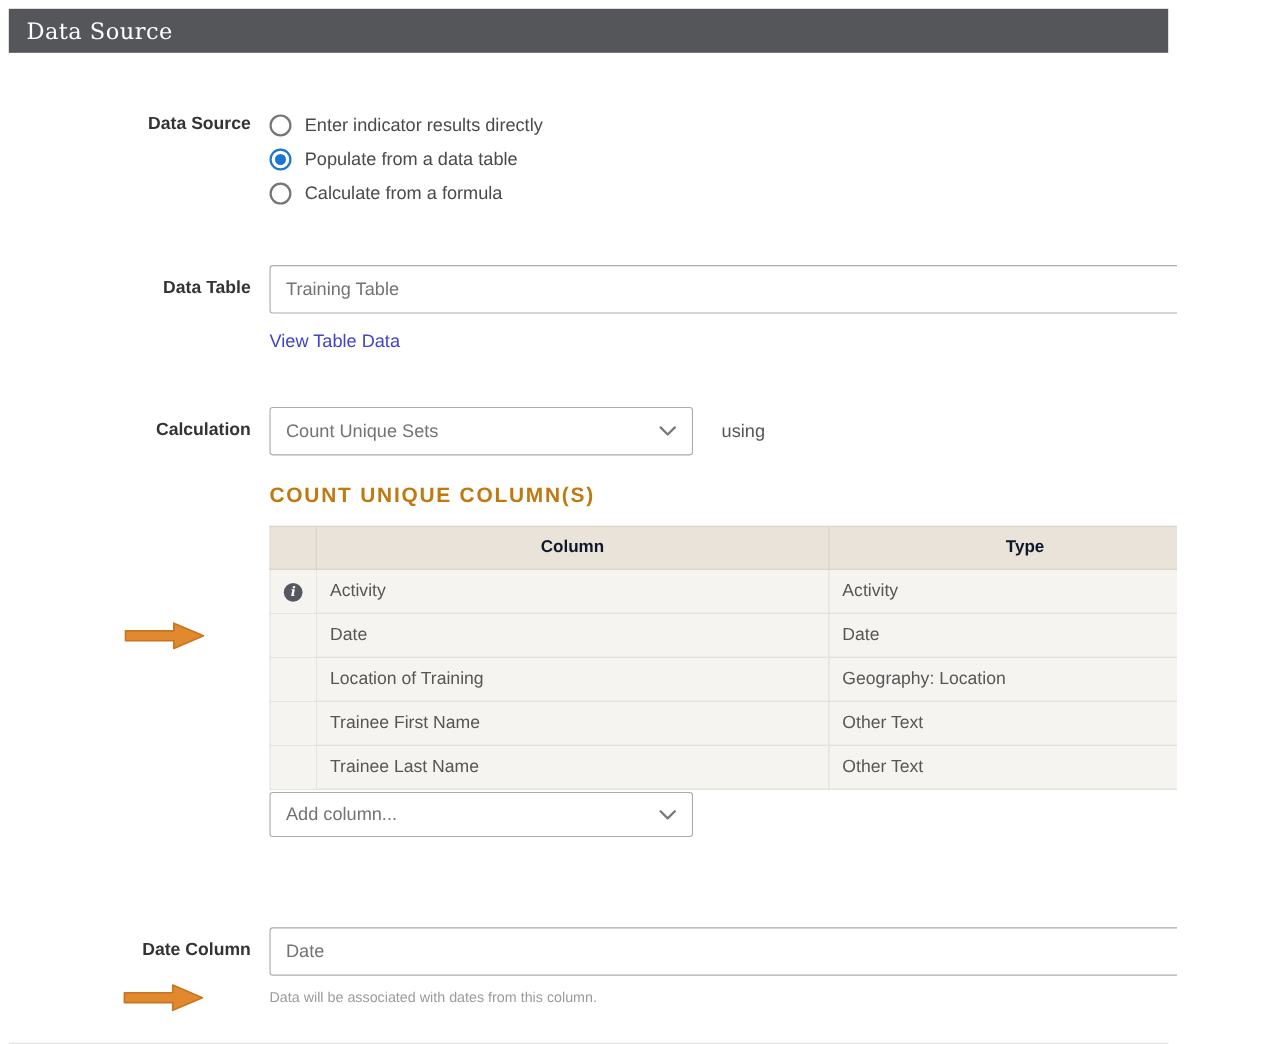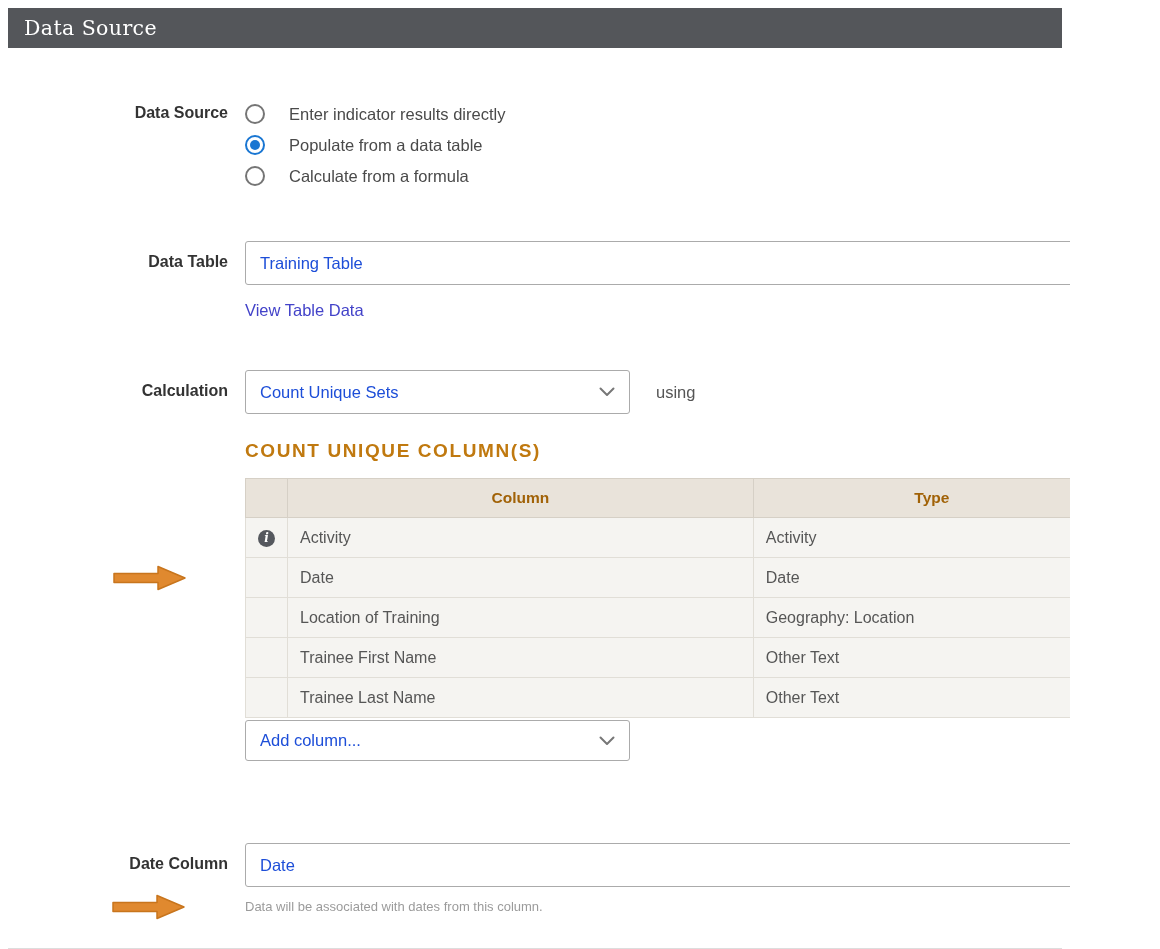--- a/index.html
+++ b/index.html
@@ -25,36 +25,36 @@
   .flabel {
     width:237px; min-width:237px; box-sizing:border-box; padding-right:17px;
     text-align:right; font-weight:700; font-size:16px; color:#333333;
   }
   .pt12 { padding-top:12px; }
   .pt2  { padding-top:2px; }
   .indent { margin-left:237px; }
 
   
   .radio-group { display:flex; flex-direction:column; }
-  .radio-option { display:flex; align-items:center; margin-bottom:7px; cursor:pointer; height:24px;gap:12px; }
+  .radio-option { display:flex; align-items:center; margin-bottom:7px; cursor:pointer; height:24px; }
   .radio {
     width:20px; height:20px; border:2px solid #757575; border-radius:50%;
     background:#fff; box-sizing:border-box; display:inline-flex;
     align-items:center; justify-content:center; flex:none;
   }
   .radio.checked { border-color:#1976d2; }
   .radio.checked::after { content:""; width:10px; height:10px; border-radius:50%; background:#1976d2; }
   .radio-label { margin-left:12px; font-size:16.5px; color:#4a4a4a; }
 
   
   .sel {
     display:flex; align-items:center; justify-content:space-between;
     border:1px solid #ababab; border-radius:3px; background:#fff;
     height:44px; padding:0 14px; box-sizing:border-box;
-    font-size:16.5px; color:#1d4ed8; cursor:pointer;
+    font-size:16.5px; color:#737373; cursor:pointer;
   }
   .sel.small { height:41px; }
   .w-full { width:866px; }
   .w-med  { width:385px; }
   .chev svg { display:block; }
   .caret {
     width:0; height:0; flex:none;
     border-left:6px solid transparent; border-right:6px solid transparent;
     border-top:7px solid #303030;
   }
@@ -69,21 +69,21 @@
   
   .section-heading {
     margin-top:26px; font-size:19px; font-weight:700; letter-spacing:1.6px;
     color:#c0790f;
   }
 
   
   table.cols { border-collapse:collapse; width:866px; margin-top:16px; }
   table.cols th {
     height:36px; background:#e9e3da; border:1px solid #d6d0c6;
-    font-size:15.5px; color:#a16207; font-weight:700; text-align:center;
+    font-size:15.5px; color:#0f172a; font-weight:700; text-align:center;
   }
   table.cols td {
     height:40px; background:#f5f4f1; border:1px solid #e1ded7;
     padding:0 12px; font-size:16px; color:#565656; box-sizing:border-box;
   }
   td.icon-cell { padding:0; text-align:center; position:relative; }
   .info {
     display:inline-block; width:17px; height:17px; border-radius:50%;
     background:#55585e; color:#ffffff; text-align:center;
     font:italic 700 12px/17px "DejaVu Serif","Liberation Serif",serif;

